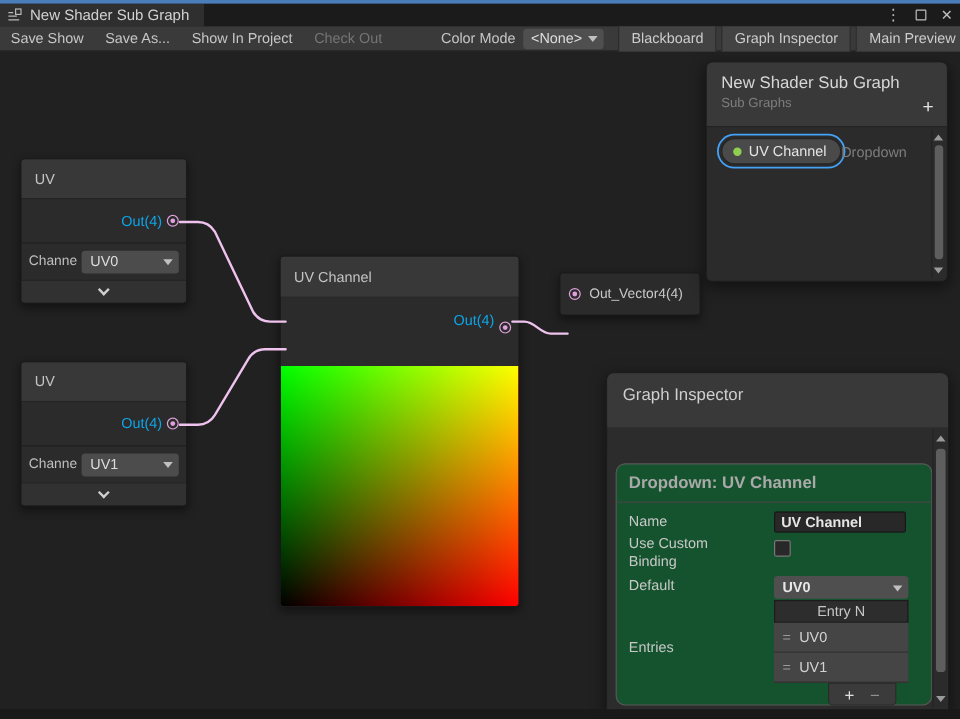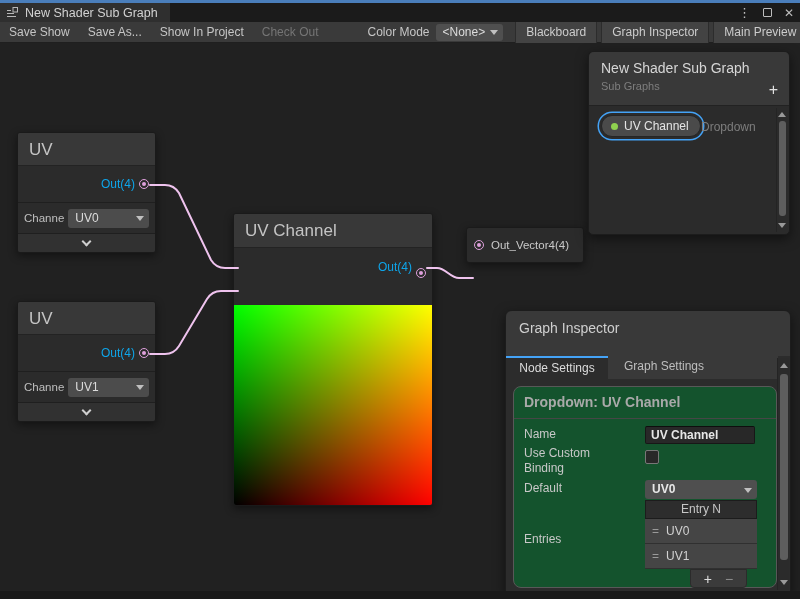--- a/index.html
+++ b/index.html
@@ -31,21 +31,21 @@
             border-left:1px solid #2c2c2c; border-right:1px solid #2c2c2c; margin-left:4px;
             color:#cccccc; white-space:nowrap; }
 
   
   .canvas { position:absolute; left:0; top:43px; width:800px; height:548px; background:#212121; z-index:1; }
   .footer-strip { position:absolute; left:0; top:591px; width:800px; height:8px; background:#191919; z-index:6; }
 
   
   .node { position:absolute; background:#2b2b2b; border:1px solid #1a1a1a; border-radius:3px;
           box-shadow:0 3px 8px rgba(0,0,0,.45); z-index:2; }
-  .n-header { height:33px; line-height:33px; background:#383838; color:#c4c4c4; font-size:17px;
+  .n-header { height:33px; line-height:33px; background:#383838; color:#c4c4c4; font-size:12px;
               padding-left:11px; border-bottom:1px solid #232323; border-radius:2px 2px 0 0; }
   .n-out-row { position:relative; height:36px; }
   .n-out-label { position:absolute; right:20px; top:0; line-height:36px; color:#0ea5e9; }
   .port { width:10px; height:10px; border:1px solid #dfa0dc; border-radius:50%;
           display:flex; align-items:center; justify-content:center; flex:none; }
   .port i { display:block; width:4px; height:4px; background:#dfa0dc; border-radius:50%; }
   .port.abs-r { position:absolute; right:6px; top:50%; margin-top:-5px; }
   .n-ctrl-row { height:31px; border-top:1px solid #1f1f1f; display:flex; align-items:center; padding:0 6px; gap:4px; }
   .n-ctrl-row .lbl { color:#bfbfbf; font-size:11.5px; white-space:nowrap; }
   .n-dd { position:relative; flex:1; height:19px; background:#4c4c4c; border-radius:3px;
@@ -270,24 +270,20 @@
         <span class="vs-thumb"></span>
         <span class="tri-dn"></span>
       </div>
     </div>
   </div>
 
   <div class="panel" id="inspector">
     <div class="gi-header">
       <div class="gi-title">Graph Inspector</div>
     </div>
-    <div class="gi-tabs">
-      <div class="gi-tab t1 active">Node Settings</div>
-      <div class="gi-tab t2">Graph Settings</div>
-    </div>
     <div class="gi-content">
       <div class="gi-box">
         <div class="gib-header">Dropdown: UV Channel</div>
 
         <span class="fld-label" style="top:40px;">Name</span>
         <input class="gi-input" style="top: 39px;" value="UV Channel">
 
         <span class="fld-label" style="top:59px; width:92px; line-height:15px;">Use Custom Binding</span>
         <span class="gi-check" style="top:63px;"></span>
 

